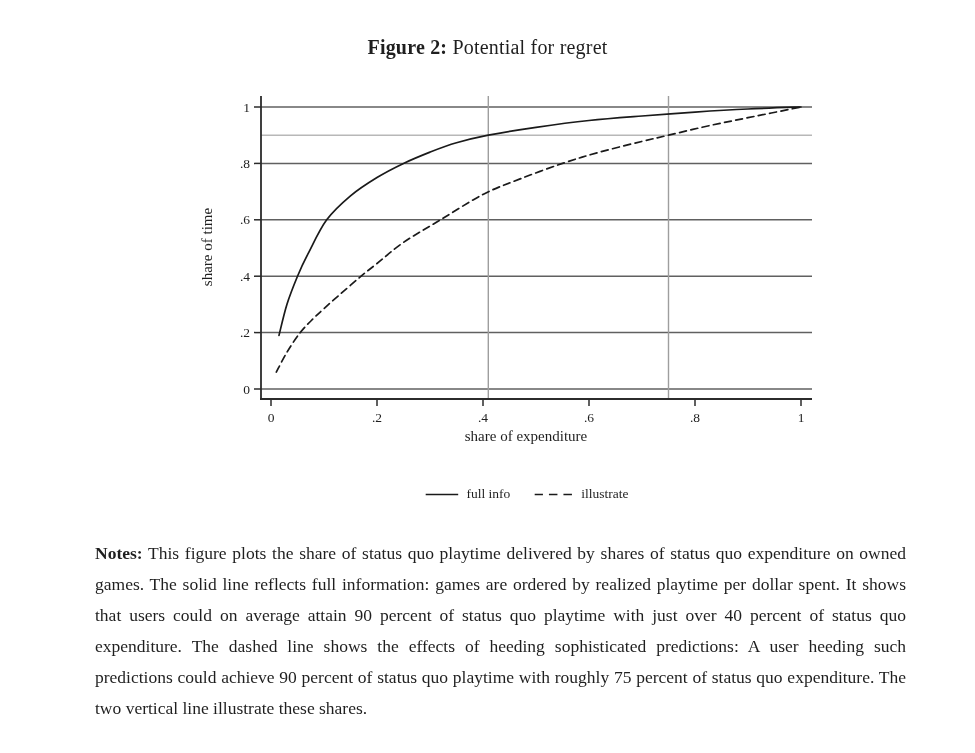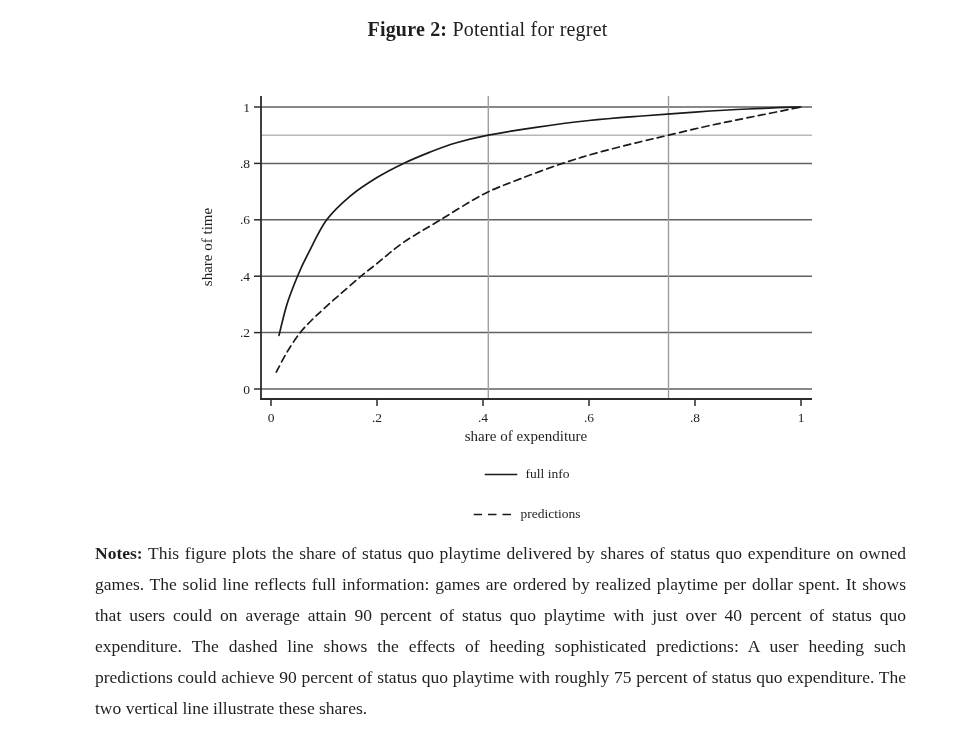--- a/index.html
+++ b/index.html
@@ -11,21 +11,21 @@
     position: relative;
     width: 975px;
     height: 753px;
     background: #ffffff;
     font-family: "Liberation Serif", "DejaVu Serif", serif;
     color: #1f1f1f;
     overflow: hidden;
   }
   .fig-title {
     position: absolute;
-    top: 18px;
+    top: 36px;
     left: 0;
     width: 975px;
     text-align: center;
     font-size: 20px;
     letter-spacing: 0.2px;
   }
   .fig-title .bold { font-weight: bold; }
   #plot-svg {
     position: absolute;
     left: 180px;
@@ -43,28 +43,27 @@
   .xlabel {
     position: absolute;
     left: 526px;
     top: 436px;
     transform: translate(-50%, -50%);
     font-size: 15px;
     white-space: nowrap;
   }
   .legend {
     position: absolute;
-    top: 466px;
+    top: 486px;
     left: 527px;
     transform: translateX(-50%);
     display: flex;
-    align-items: center;
+    align-items: flex-start;
     gap: 24px;
     font-size: 13.5px;
-    flex-direction: column;
   }
   .leg-item {
     display: flex;
     align-items: center;
     gap: 8px;
   }
   .leg-item svg { display: block; }
   .notes {
     position: absolute;
     left: 95px;
@@ -133,21 +132,21 @@
     <span class="leg-item">
       <svg width="33" height="5">
         <line x1="0" y1="2.5" x2="33" y2="2.5" stroke="#1a1a1a" stroke-width="1.7"></line>
       </svg>
       <span>full info</span>
     </span>
     <span class="leg-item">
       <svg width="39" height="5">
         <line x1="0" y1="2.5" x2="39" y2="2.5" stroke="#1a1a1a" stroke-width="1.7" stroke-dasharray="8.5 6"></line>
       </svg>
-      <span>predictions</span>
+      <span>illustrate</span>
     </span>
   </div>
 
   <div class="notes">
     <span class="bold">Notes:</span>
     <span>This figure plots the share of status quo playtime delivered by shares of status quo expenditure on owned games. The solid line reflects full information: games are ordered by realized playtime per dollar spent. It shows that users could on average attain 90 percent of status quo playtime with just over 40 percent of status quo expenditure. The dashed line shows the effects of heeding sophisticated predictions: A user heeding such predictions could achieve 90 percent of status quo playtime with roughly 75 percent of status quo expenditure. The two vertical line illustrate these shares.</span>
   </div>
 
 </div>
 

